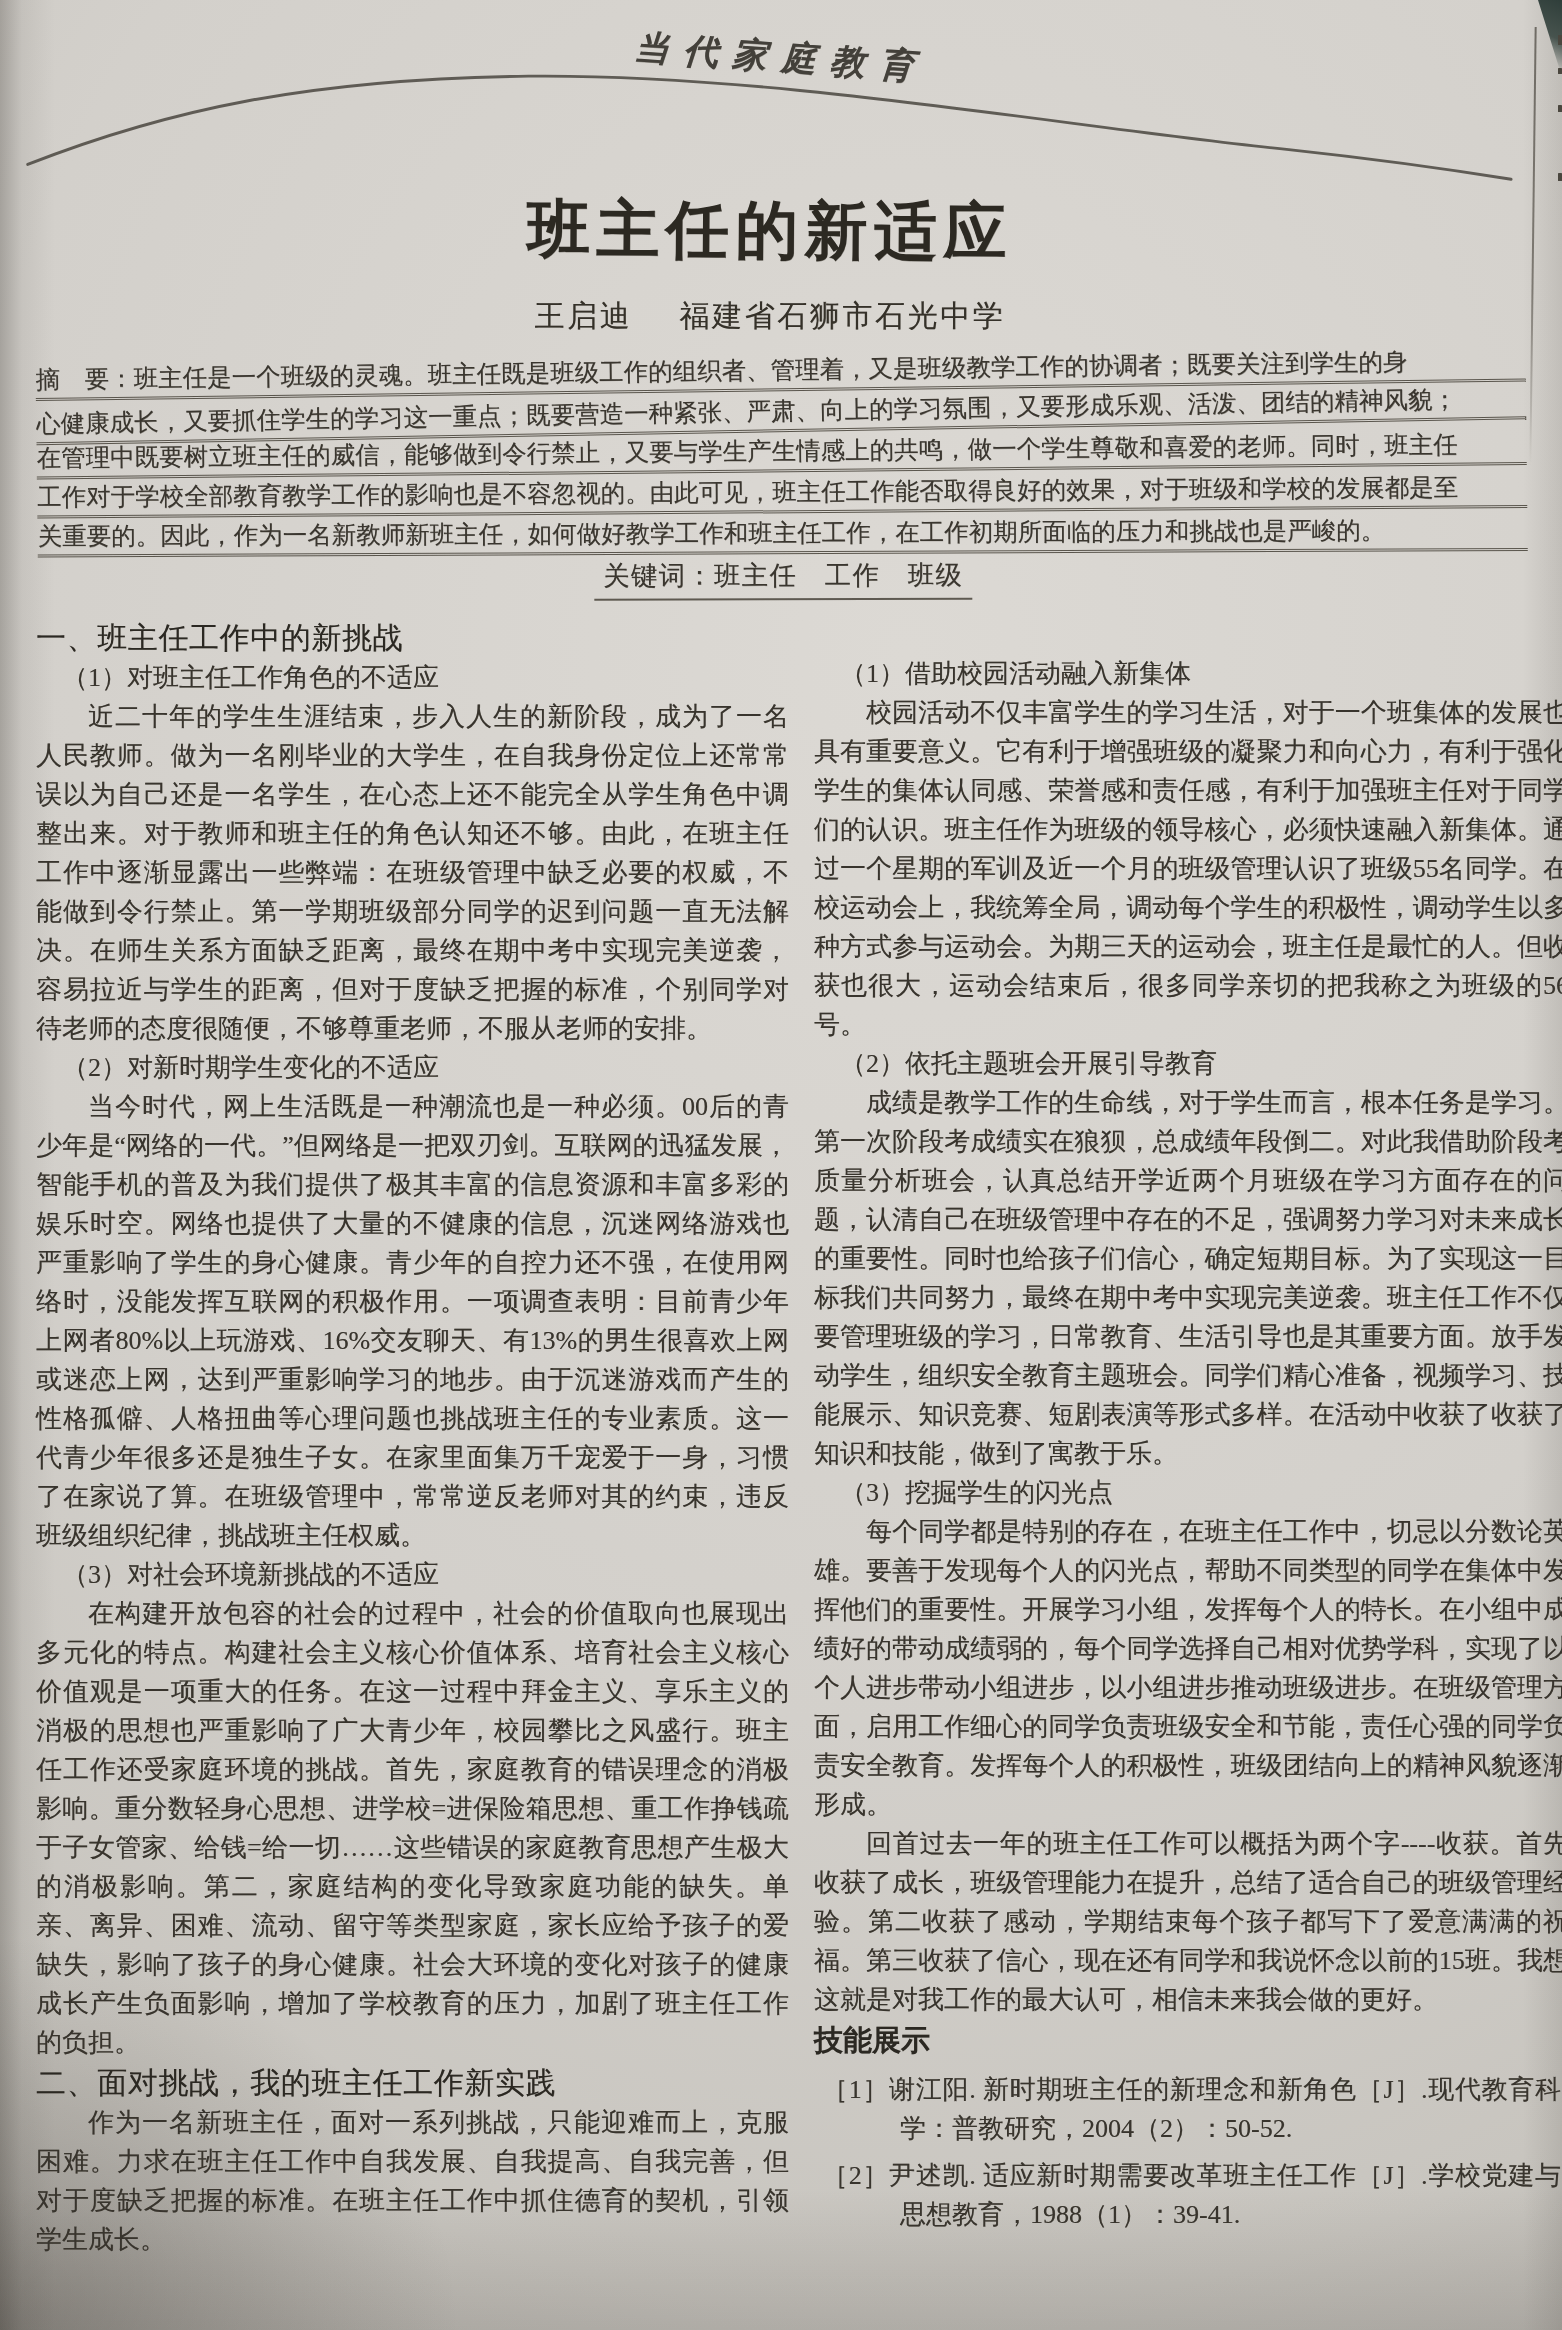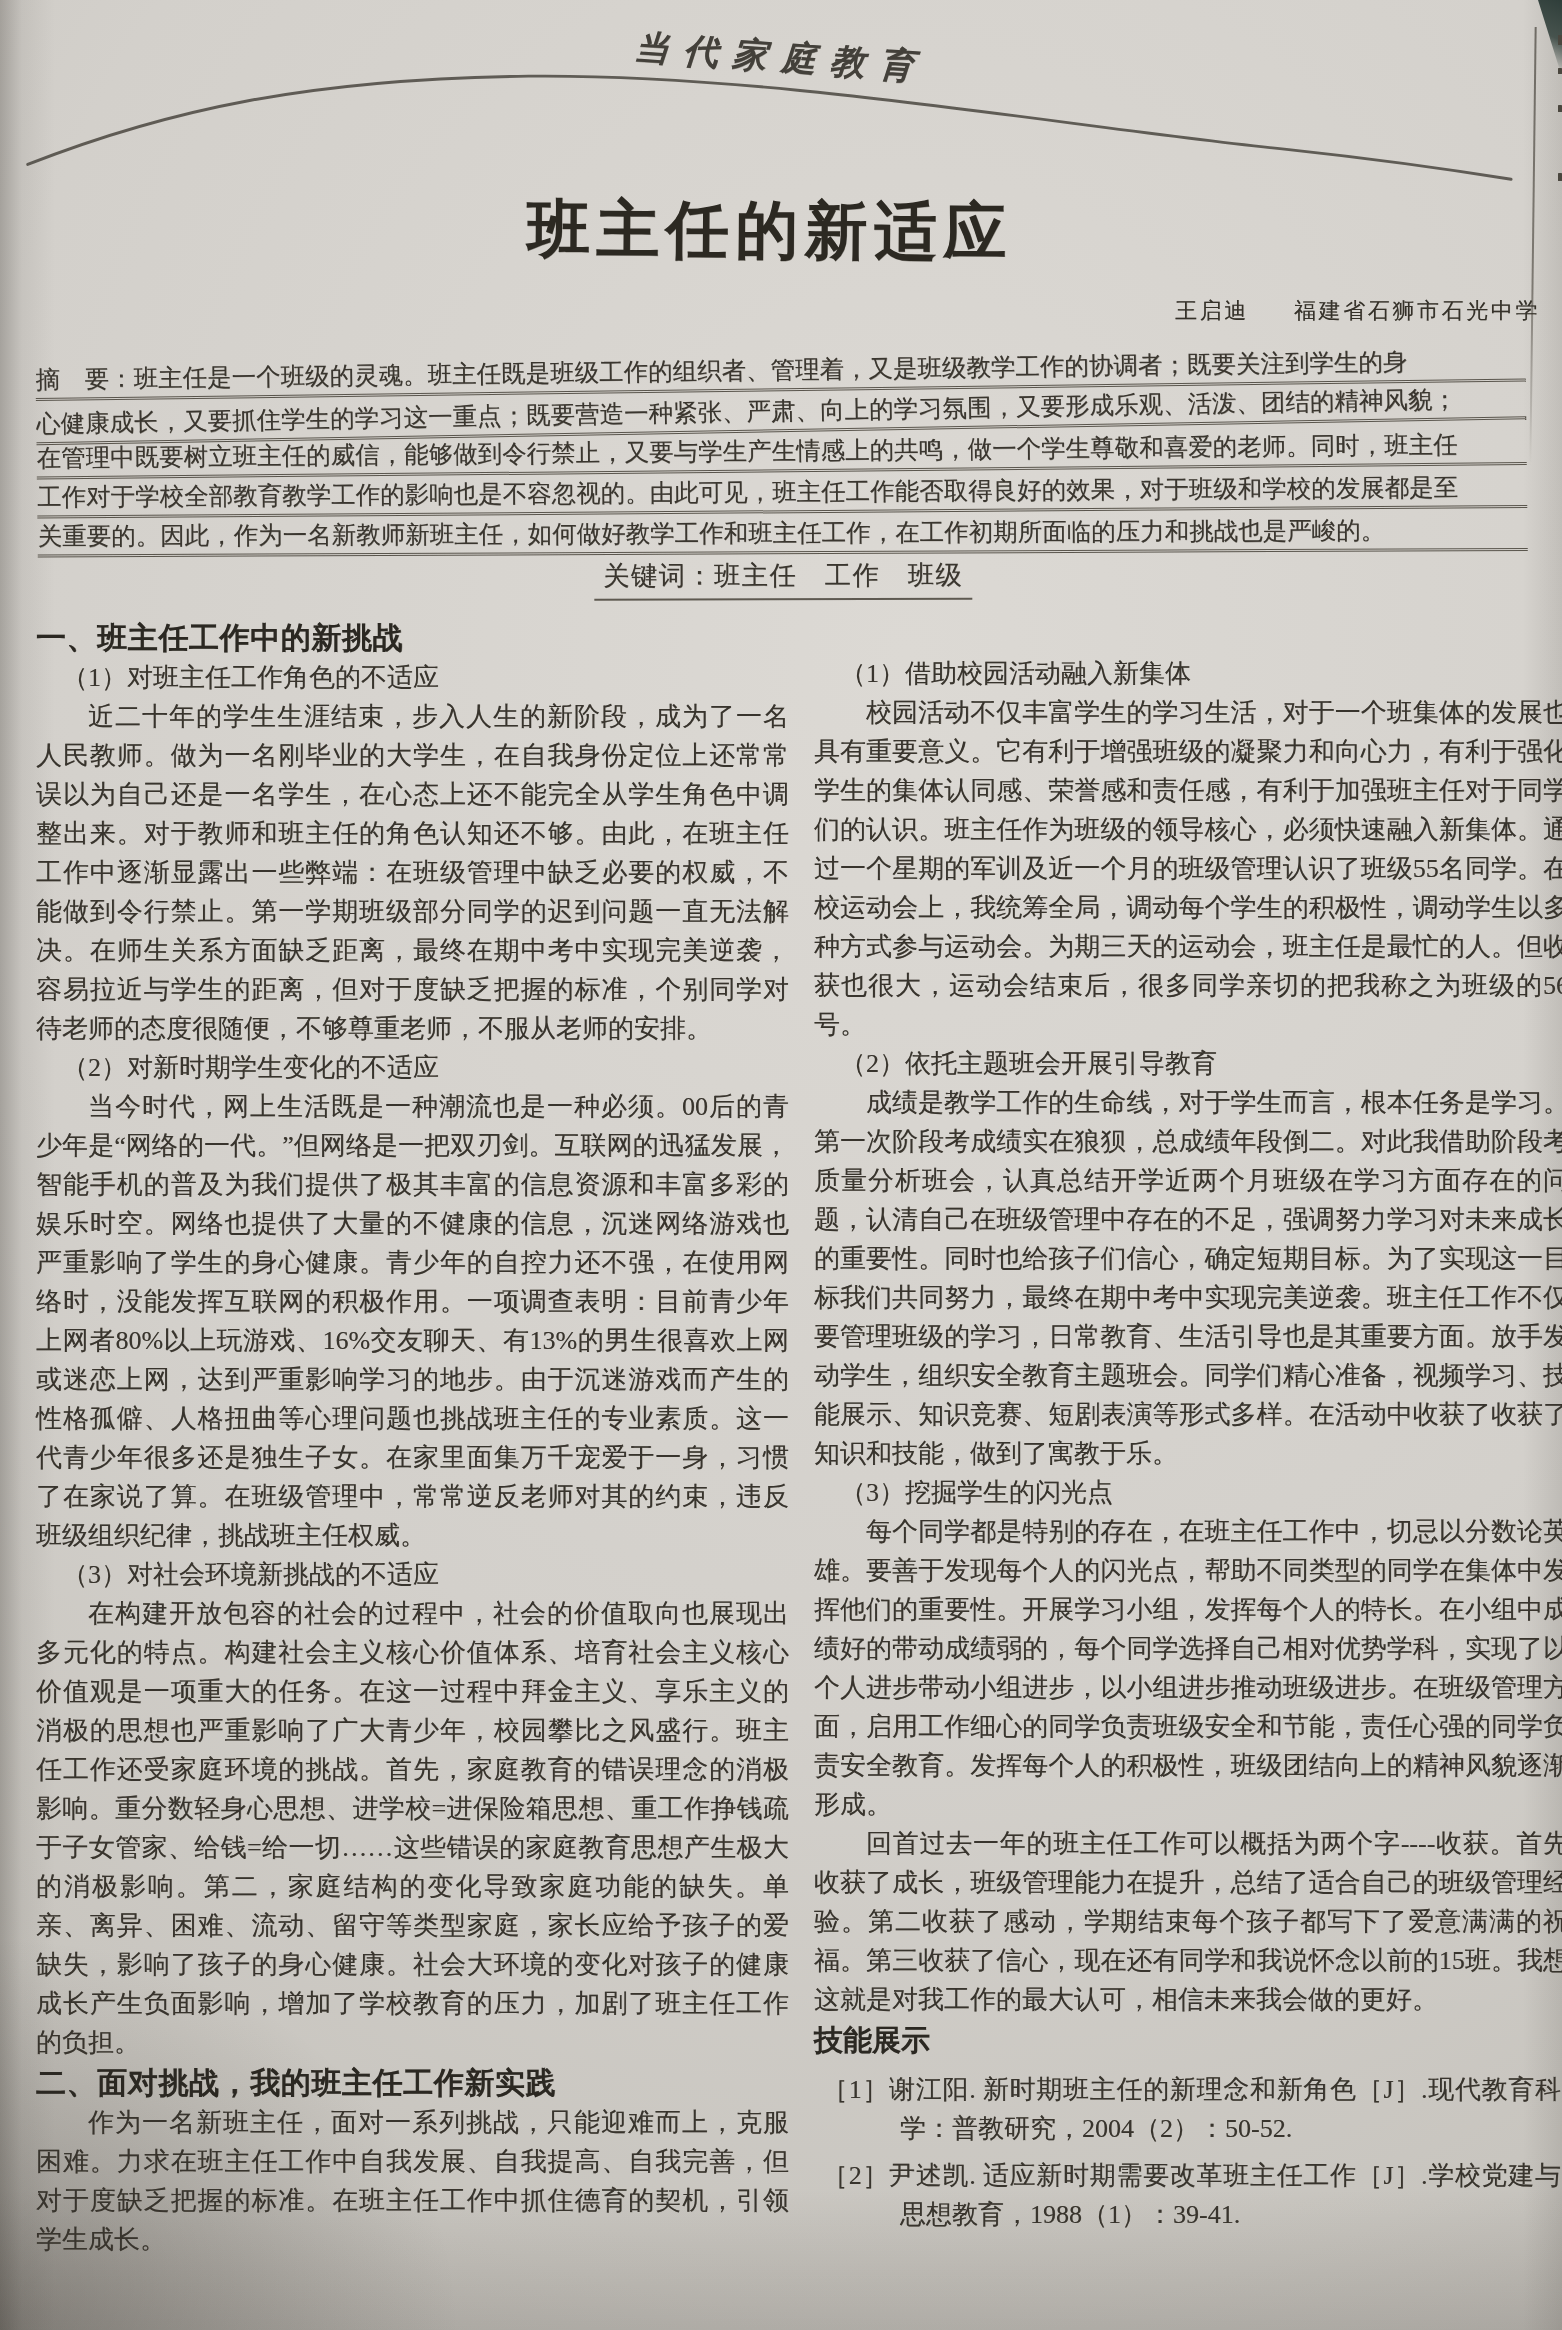--- a/index.html
+++ b/index.html
@@ -45,21 +45,21 @@
   .edge-mark.m4{top:173px;height:8.4px;}
 
   .article-title{
     position:absolute;top:188px;left:0;width:1540px;
     text-align:center;
     font-size:63px;font-weight:900;letter-spacing:6.4px;color:#2c2922;
     transform:rotate(0.4deg);
   }
   .author-line{
     position:absolute;top:296px;left:0;width:1540px;
-    text-align:right;font-size:22px;color:#353129;letter-spacing:2.6px;
+    text-align:center;font-size:30px;color:#353129;letter-spacing:2.6px;
   }
   .author-line .affil{margin-left:37px;}
 
   .abstract{
     position:absolute;top:365px;left:37px;width:1490px;
     font-size:24.5px;color:#3a362f;
     transform:rotate(-0.75deg);transform-origin:0 50%;
   }
   .abs-line{
     white-space:nowrap;overflow:hidden;
@@ -78,21 +78,21 @@
 
   .col{
     position:absolute;top:617px;width:753px;
     font-size:26px;line-height:39px;text-align:justify;
   }
   .col-left{left:36px;}
   .col-right{left:814px;width:755px;}
   .col-right > :first-child{margin-top:37px;}
 
   .sec-heading{
-    font-size:30px;font-weight:700;color:#2b2822;
+    font-size:30px;font-weight:400;color:#2b2822;
     line-height:41px;margin:0;letter-spacing:0.6px;text-align:left;
   }
   .sub-heading{ text-indent:1em;line-height:39px;margin:0;text-align:left; }
   .para{ text-indent:2em;margin:0; }
   .refs-heading{ font-size:29px;font-weight:800;color:#2b2822;line-height:43px;margin:0;text-align:left; }
   .ref-item{ padding-left:3em;text-indent:-3em;margin:8px;line-height:39px; }
 </style>
 </head>
 <body>
 

